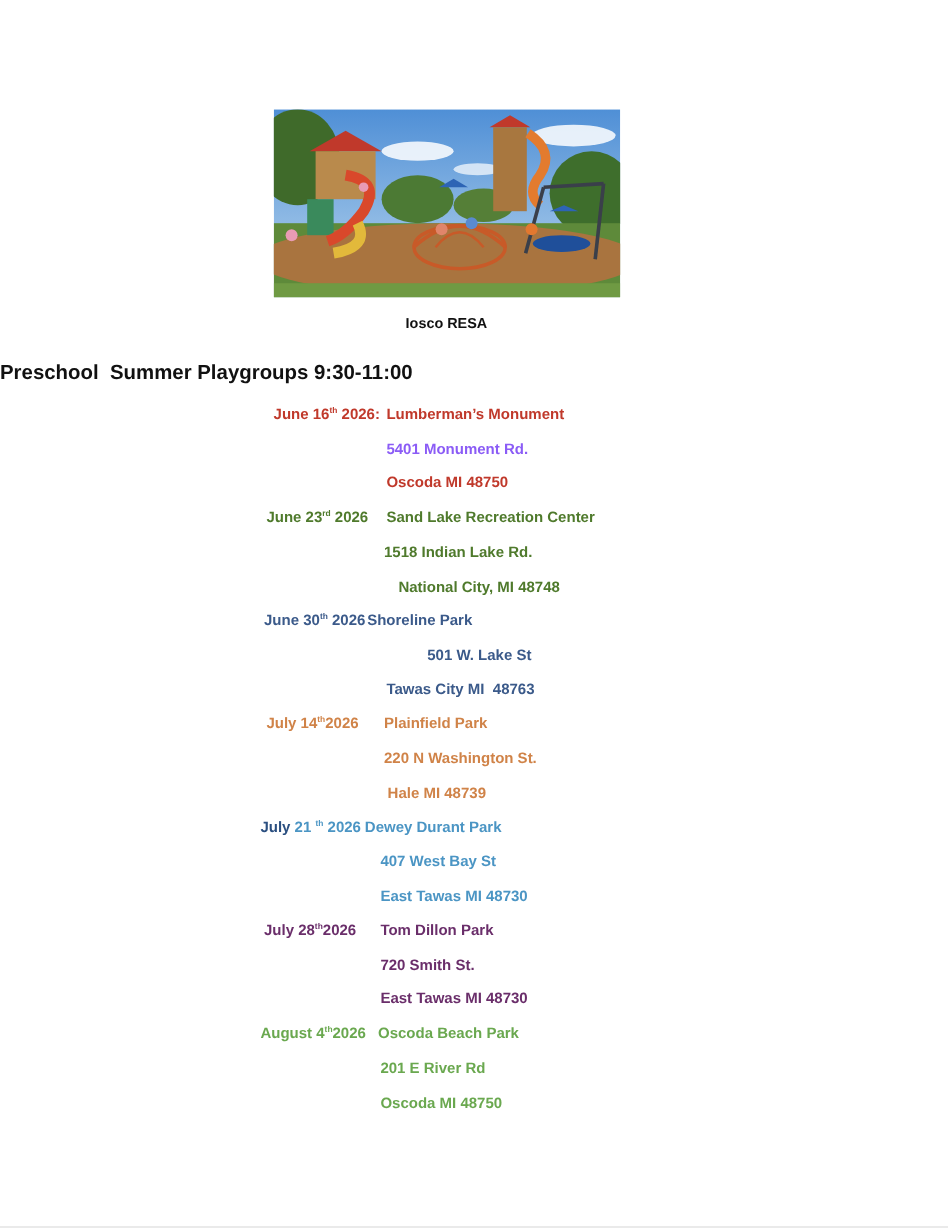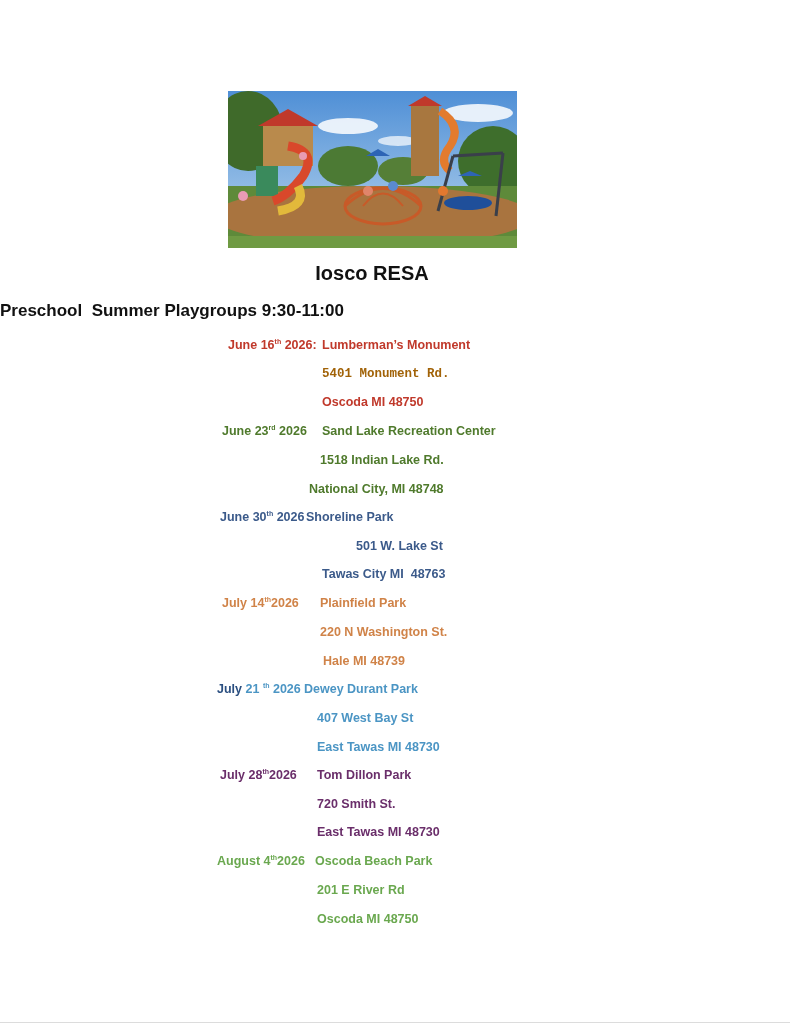--- a/index.html
+++ b/index.html
@@ -9,21 +9,21 @@
     }
     .page-bottom-line {
       position: absolute; left: 0; right: 0; top: 1022px; height: 1px; background: #dcdcdc;
     }
     .hero {
       position: absolute; left: 228px; top: 91px; width: 289px; height: 157px;
       overflow: hidden;
     }
     .title {
       position: absolute; left: 0; width: 744px; top: 262px; text-align: center;
-      font-size: 20px; font-weight: bold; color: #111;
+      font-size: 12px; font-weight: bold; color: #111;
     }
     .subtitle {
       position: absolute; left: 0; width: 740px; top: 301px; text-align: left;
       font-size: 17px; font-weight: bold; color: #111; white-space: pre;
     }
     .line {
       position: absolute; font-size: 12.5px; font-weight: bold; white-space: pre;
     }
     .line sup { font-size: 7px; vertical-align: 5px; line-height: 0; }
   </style>
@@ -72,27 +72,27 @@
     <circle cx="15" cy="105" r="5" fill="#e89bb4"></circle>
     <circle cx="75" cy="65" r="4" fill="#e89bb4"></circle>
   </svg>
 </div>
 
 <div class="title">Iosco RESA</div>
 <div class="subtitle">Preschool  Summer Playgroups 9:30-11:00</div>
 
 <div class="line" style="left:228px; top:338px; color:#c0392b;"><span>June 16</span><sup>th</sup><span> 2026:</span></div>
 <div class="line" style="left:322px; top:338px; color:#c0392b;text-align:center;">Lumberman’s Monument</div>
-<div class="line" style="left:322px; top:367px; color:#a16207;font-family:Liberation Mono, monospace;">5401 Monument Rd.</div>
+<div class="line" style="left:322px; top:367px; color:#8b5cf6;">5401 Monument Rd.</div>
 <div class="line" style="left:322px; top:395px; color:#c0392b;">Oscoda MI 48750</div>
 
 <div class="line" style="left:222px; top:424px; color:#4f7a2c;"><span>June 23</span><sup>rd</sup><span> 2026</span></div>
 <div class="line" style="left:322px; top:424px; color:#4f7a2c;">Sand Lake Recreation Center</div>
 <div class="line" style="left:320px; top:453px; color:#4f7a2c;">1518 Indian Lake Rd.</div>
-<div class="line" style="left:309px; top:482px; color:#4f7a2c;">National City, MI 48748</div>
+<div class="line" style="left:332px; top:482px; color:#4f7a2c;">National City, MI 48748</div>
 
 <div class="line" style="left:220px; top:510px; color:#3b5a8a;"><span>June 30</span><sup>th</sup><span> 2026</span></div>
 <div class="line" style="left:306px; top:510px; color:#3b5a8a;">Shoreline Park</div>
 <div class="line" style="left:320px; top:539px; color:#3b5a8a;margin-left:36px;">501 W. Lake St</div>
 <div class="line" style="left:322px; top:567px; color:#3b5a8a;">Tawas City MI  48763</div>
 
 <div class="line" style="left:222px; top:596px; color:#d08348;"><span>July 14</span><sup>th</sup><span>2026</span></div>
 <div class="line" style="left:320px; top:596px; color:#d08348;">Plainfield Park</div>
 <div class="line" style="left:320px; top:625px; color:#d08348;">220 N Washington St.</div>
 <div class="line" style="left:323px; top:654px; color:#d08348;">Hale MI 48739</div>

